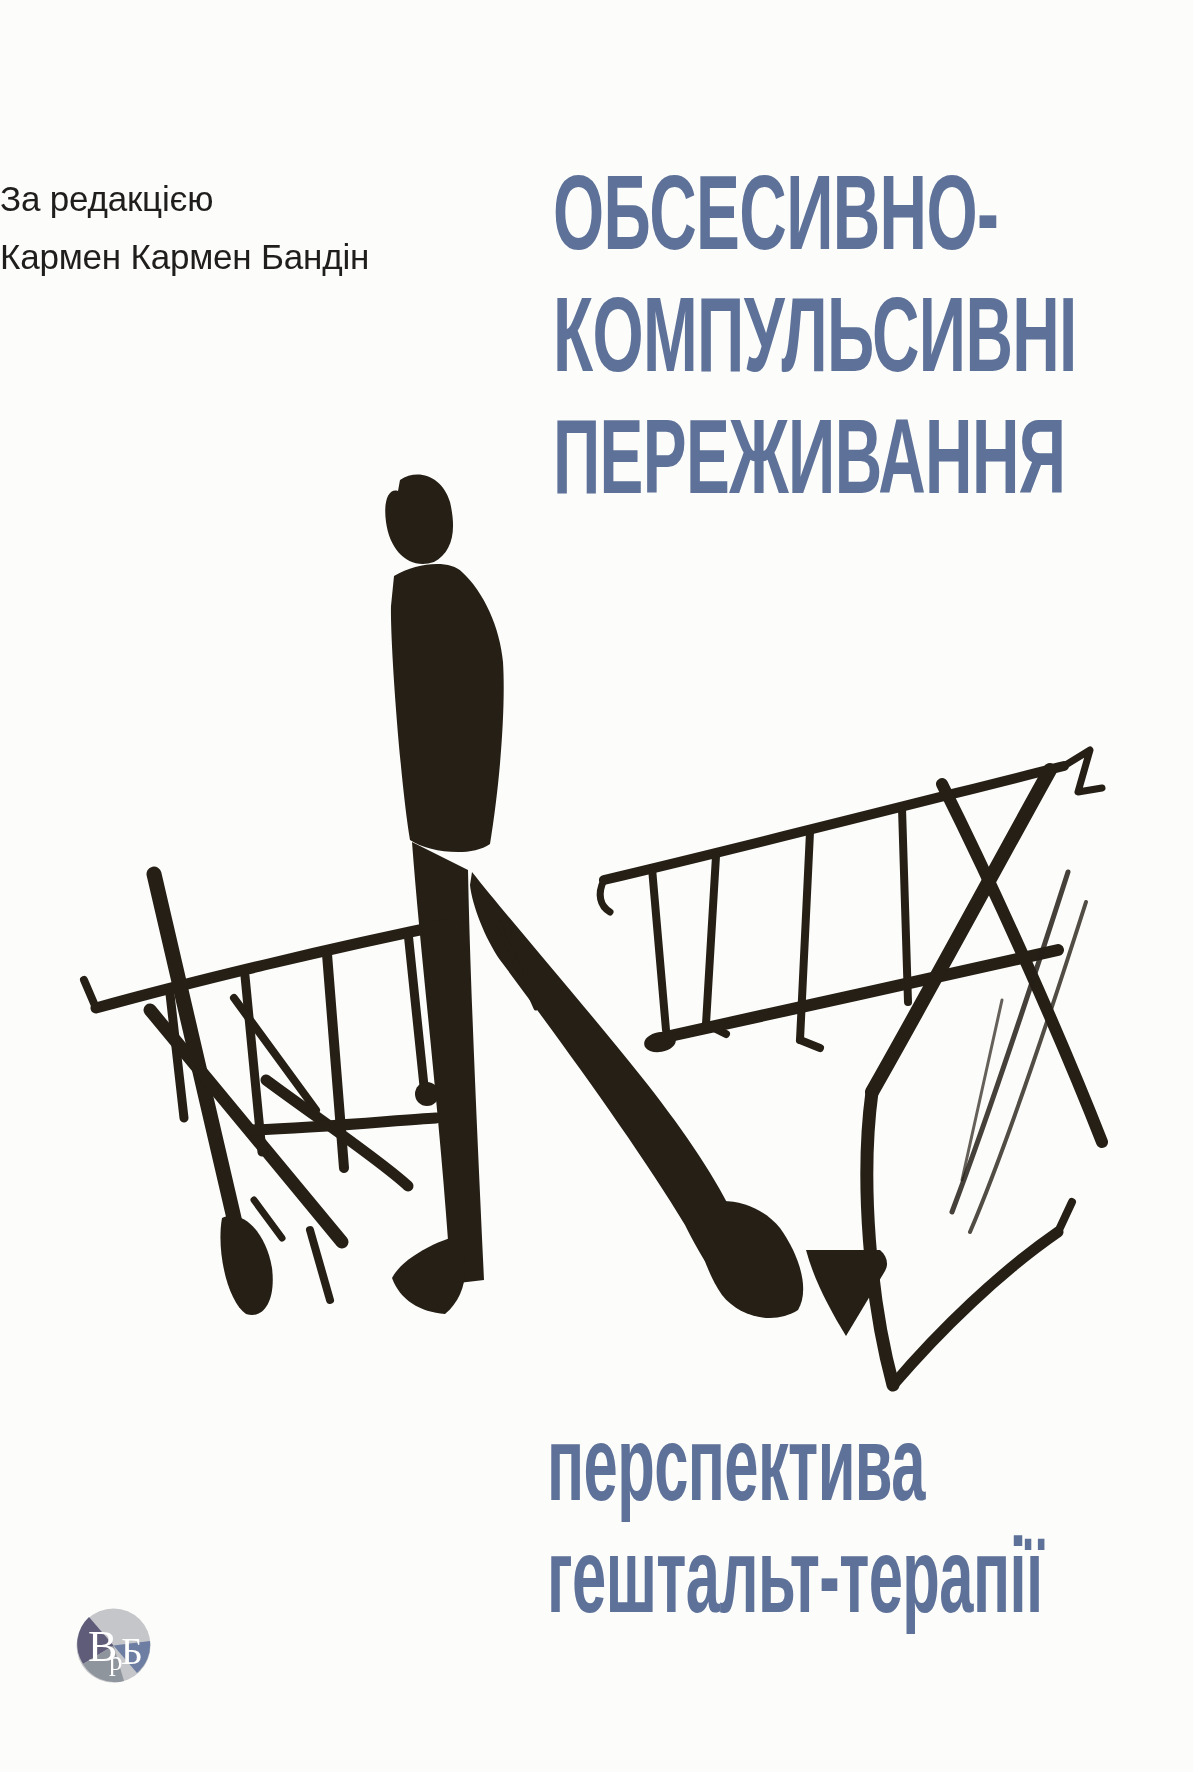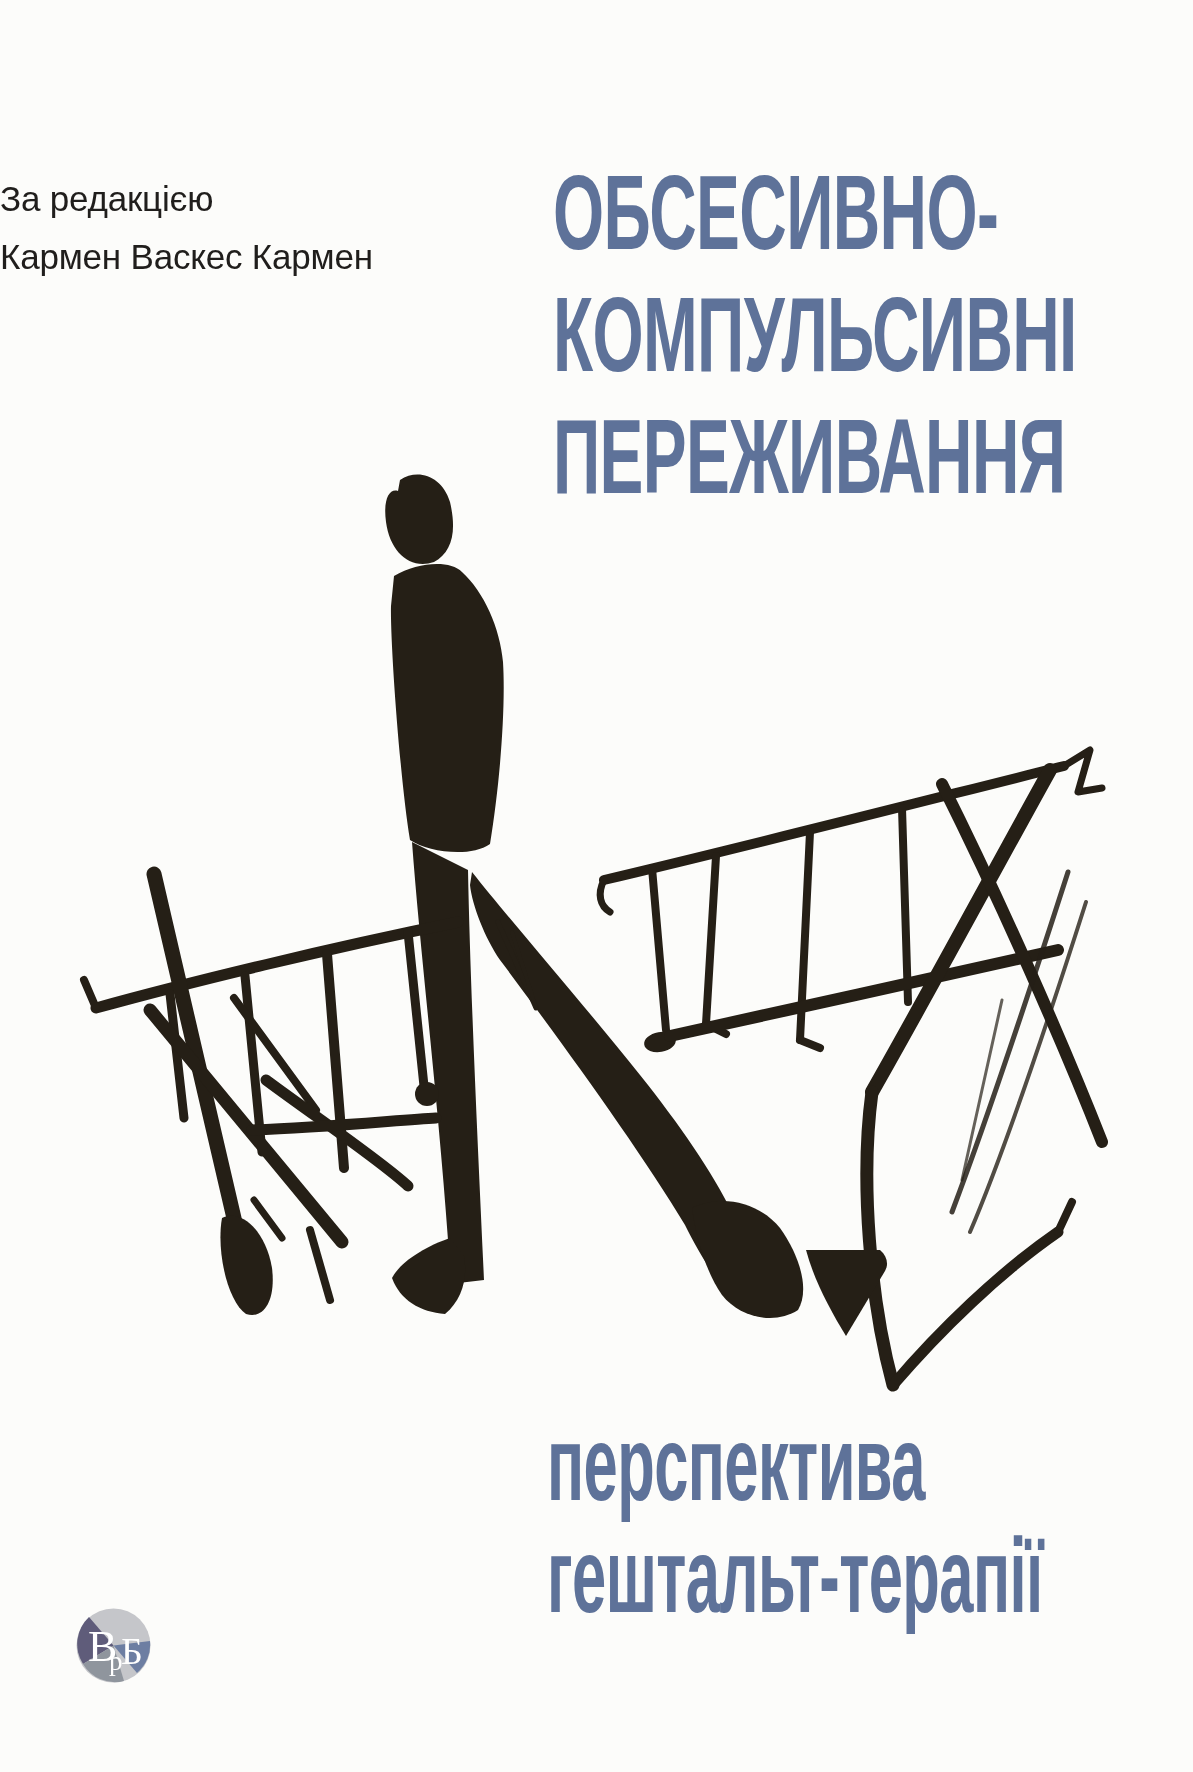--- a/index.html
+++ b/index.html
@@ -37,21 +37,21 @@
   .logo{position:absolute;left:76px;top:1608px;width:75px;height:75px;}
   .logo text{font-family:"Liberation Serif",serif;fill:#ffffff;}
 </style>
 </head>
 <body>
 
 <div class="cover">
 
   <div class="editors">
     <div class="line">За редакцією</div>
-    <div class="line">Кармен Васкес Кармен</div>
+    <div class="line">Кармен Кармен Бандін</div>
   </div>
 
   <div class="title">
     <div class="line">ОБСЕСИВНО-</div>
     <div class="line">КОМПУЛЬСИВНІ</div>
     <div class="line">ПЕРЕЖИВАННЯ</div>
   </div>
 
   <svg class="illustration" viewBox="0 0 1193 1772" fill="none" stroke="#251f16" stroke-linecap="round" stroke-linejoin="round">
 

